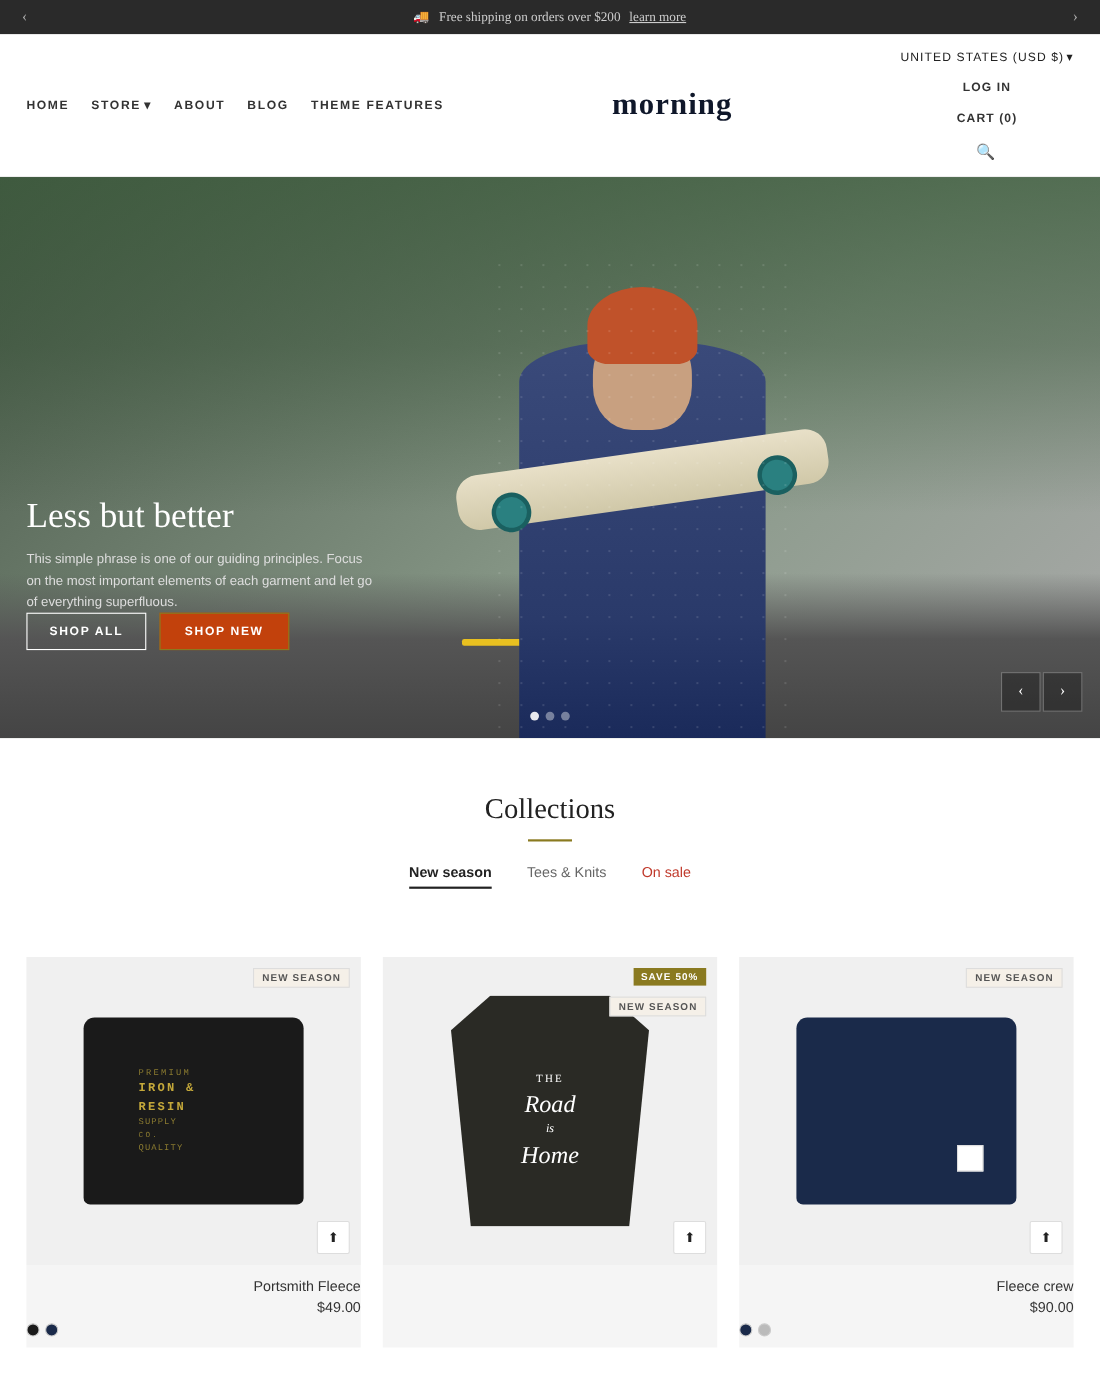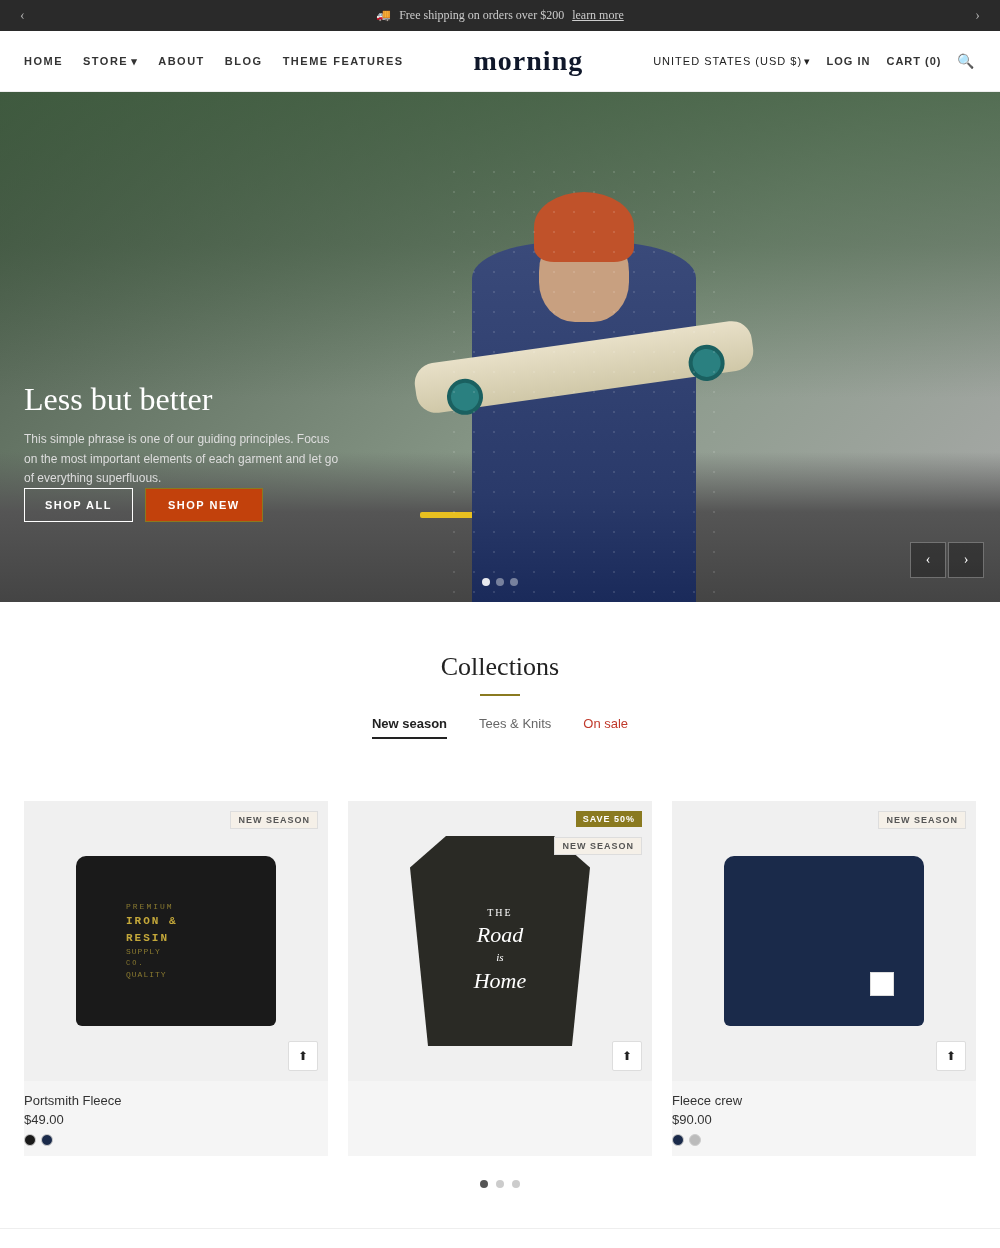--- a/index.html
+++ b/index.html
@@ -63,20 +63,21 @@
       letter-spacing: 1px;
       color: #0f172a;
     }
     .nav-right {
       display: flex;
       align-items: center;
       gap: 16px;
       font-family: Arial, sans-serif;
       font-size: 11px;
       letter-spacing: 1px;
+      flex-direction: column;
     }
     .nav-right a {
       text-decoration: none;
       color: #333;
       font-weight: 600;
       text-transform: uppercase;
     }
     .nav-right .country {
       display: flex;
       align-items: center;
@@ -303,21 +304,21 @@
       display: flex;
       align-items: center;
       justify-content: center;
       cursor: pointer;
       font-size: 12px;
     }
 
     
     .product-info {
       padding: 12px 0 10px;
-      text-align: left;
+      text-align: right;
     }
     .product-name {
       font-family: Arial, sans-serif;
       font-size: 13px;
       color: #333;
       margin-bottom: 4px;
       font-weight: 400;
     }
     .product-price {
       font-family: Arial, sans-serif;

